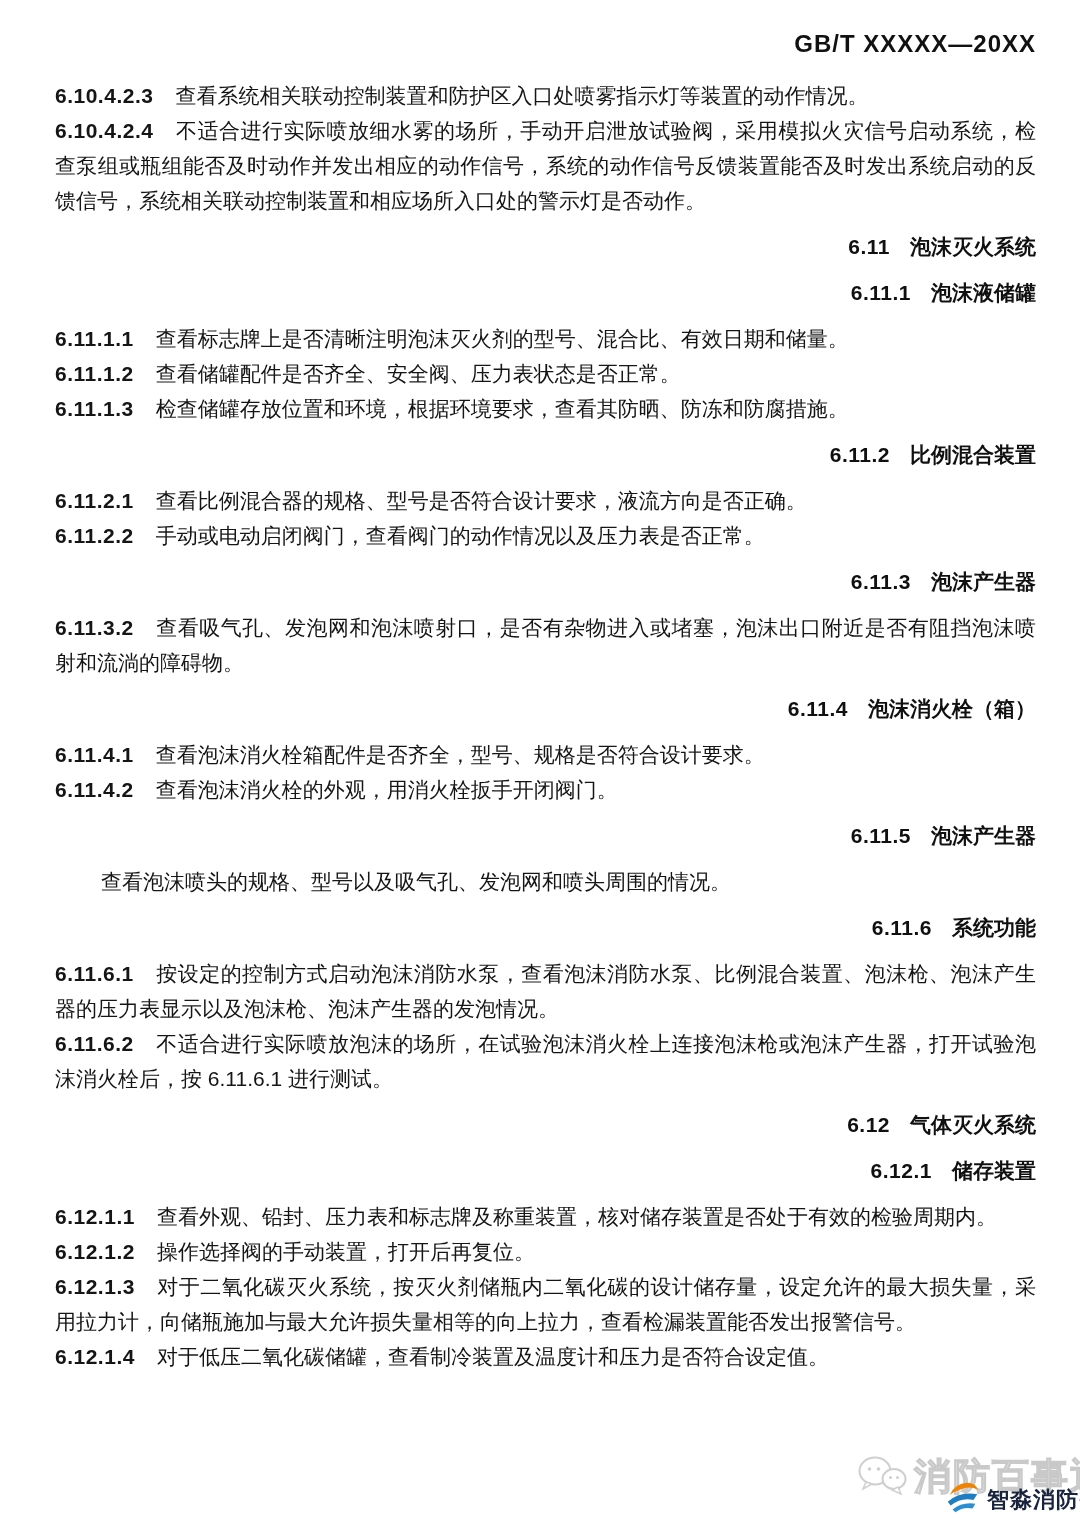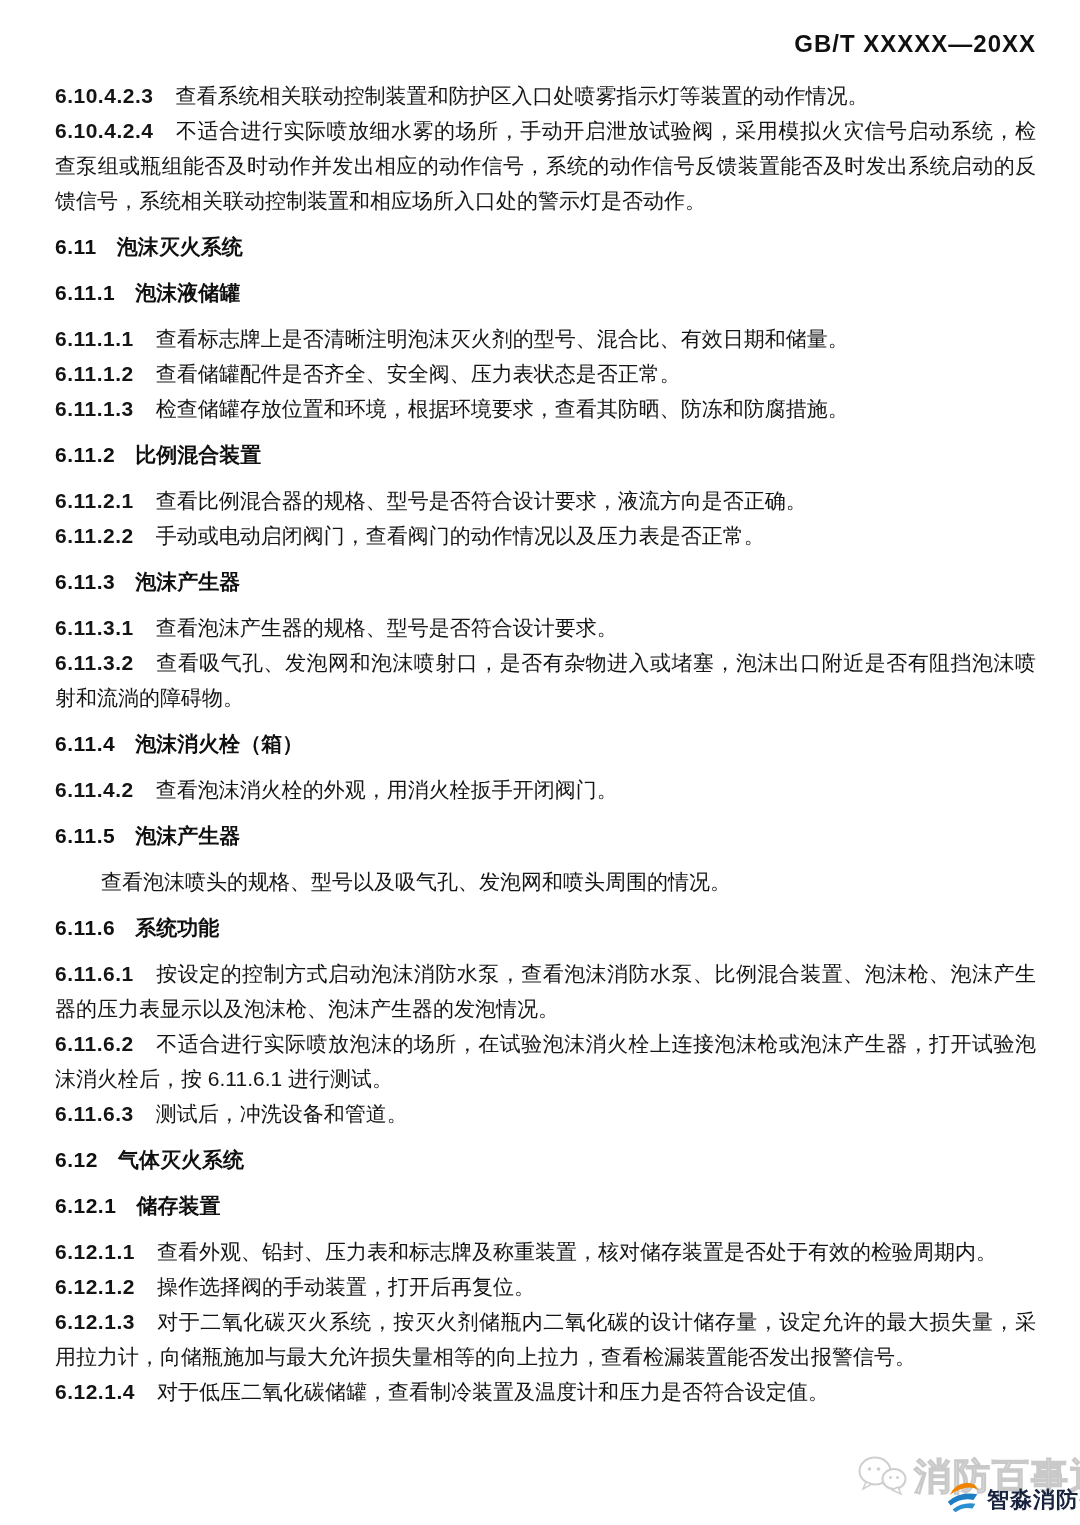--- a/index.html
+++ b/index.html
@@ -39,20 +39,21 @@
     margin: 4px;
     text-align: justify;
     text-indent: 2em;
   }
   .content h2.heading {
     margin: 11px 0;
     font-size: 21px;
     line-height: 35px;
     font-weight: 700;
     color: #101010;
+    text-align: right;
   }
   .num {
     font-weight: 700;
     margin-right: 22px;
     white-space: nowrap;
     letter-spacing: 0.5px;
   }
   .heading .num { margin-right: 20px; }
 
   
@@ -118,30 +119,29 @@
       <p class="clause"><span class="num">6.10.4.2.4</span><span>不适合进行实际喷放细水雾的场所，手动开启泄放试验阀，采用模拟火灾信号启动系统，检查泵组或瓶组能否及时动作并发出相应的动作信号，系统的动作信号反馈装置能否及时发出系统启动的反馈信号，系统相关联动控制装置和相应场所入口处的警示灯是否动作。</span></p>
       <h2 class="heading"><span class="num">6.11</span><span>泡沫灭火系统</span></h2>
       <h2 class="heading"><span class="num">6.11.1</span><span>泡沫液储罐</span></h2>
       <p class="clause"><span class="num">6.11.1.1</span><span>查看标志牌上是否清晰注明泡沫灭火剂的型号、混合比、有效日期和储量。</span></p>
       <p class="clause"><span class="num">6.11.1.2</span><span>查看储罐配件是否齐全、安全阀、压力表状态是否正常。</span></p>
       <p class="clause"><span class="num">6.11.1.3</span><span>检查储罐存放位置和环境，根据环境要求，查看其防晒、防冻和防腐措施。</span></p>
       <h2 class="heading"><span class="num">6.11.2</span><span>比例混合装置</span></h2>
       <p class="clause"><span class="num">6.11.2.1</span><span>查看比例混合器的规格、型号是否符合设计要求，液流方向是否正确。</span></p>
       <p class="clause"><span class="num">6.11.2.2</span><span>手动或电动启闭阀门，查看阀门的动作情况以及压力表是否正常。</span></p>
       <h2 class="heading"><span class="num">6.11.3</span><span>泡沫产生器</span></h2>
-      <p class="clause"><span class="num">6.11.3.1</span><span>查看泡沫产生器的规格、型号是否符合设计要求。</span></p>
       <p class="clause"><span class="num">6.11.3.2</span><span>查看吸气孔、发泡网和泡沫喷射口，是否有杂物进入或堵塞，泡沫出口附近是否有阻挡泡沫喷射和流淌的障碍物。</span></p>
       <h2 class="heading"><span class="num">6.11.4</span><span>泡沫消火栓（箱）</span></h2>
+      <p class="clause"><span class="num">6.11.4.1</span><span>查看泡沫消火栓箱配件是否齐全，型号、规格是否符合设计要求。</span></p>
       <p class="clause"><span class="num">6.11.4.2</span><span>查看泡沫消火栓的外观，用消火栓扳手开闭阀门。</span></p>
       <h2 class="heading"><span class="num">6.11.5</span><span>泡沫产生器</span></h2>
       <p class="para"><span>查看泡沫喷头的规格、型号以及吸气孔、发泡网和喷头周围的情况。</span></p>
       <h2 class="heading"><span class="num">6.11.6</span><span>系统功能</span></h2>
       <p class="clause"><span class="num">6.11.6.1</span><span>按设定的控制方式启动泡沫消防水泵，查看泡沫消防水泵、比例混合装置、泡沫枪、泡沫产生器的压力表显示以及泡沫枪、泡沫产生器的发泡情况。</span></p>
       <p class="clause"><span class="num">6.11.6.2</span><span>不适合进行实际喷放泡沫的场所，在试验泡沫消火栓上连接泡沫枪或泡沫产生器，打开试验泡沫消火栓后，按 6.11.6.1 进行测试。</span></p>
-      <p class="clause"><span class="num">6.11.6.3</span><span>测试后，冲洗设备和管道。</span></p>
       <h2 class="heading"><span class="num">6.12</span><span>气体灭火系统</span></h2>
       <h2 class="heading"><span class="num">6.12.1</span><span>储存装置</span></h2>
       <p class="clause"><span class="num">6.12.1.1</span><span>查看外观、铅封、压力表和标志牌及称重装置，核对储存装置是否处于有效的检验周期内。</span></p>
       <p class="clause"><span class="num">6.12.1.2</span><span>操作选择阀的手动装置，打开后再复位。</span></p>
       <p class="clause"><span class="num">6.12.1.3</span><span>对于二氧化碳灭火系统，按灭火剂储瓶内二氧化碳的设计储存量，设定允许的最大损失量，采用拉力计，向储瓶施加与最大允许损失量相等的向上拉力，查看检漏装置能否发出报警信号。</span></p>
       <p class="clause"><span class="num">6.12.1.4</span><span>对于低压二氧化碳储罐，查看制冷装置及温度计和压力是否符合设定值。</span></p>
     </div>
 
   <div class="wm-wechat">
     <span>

